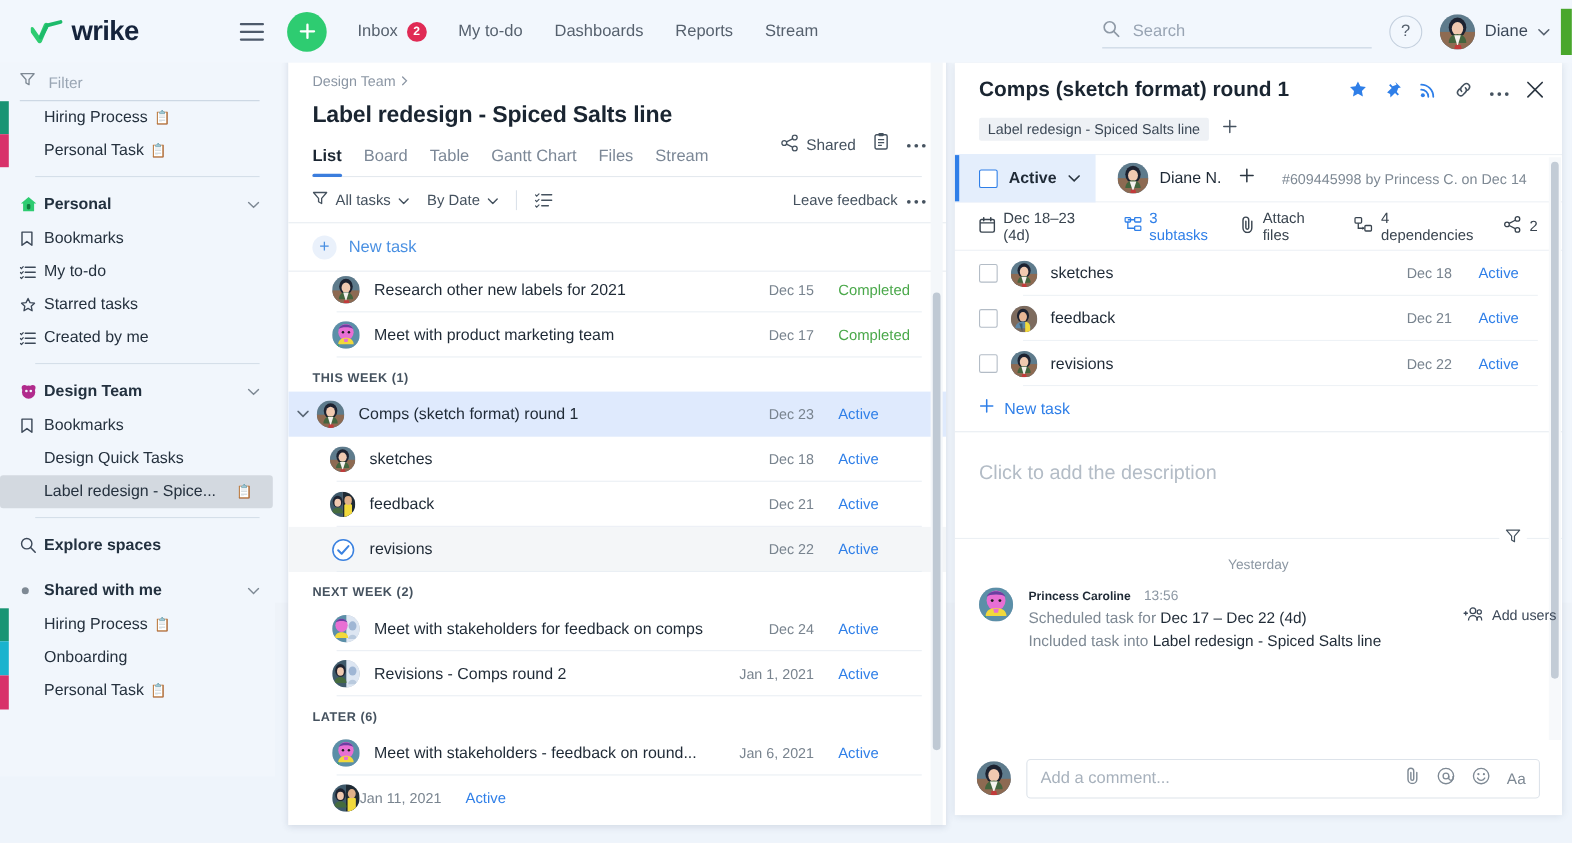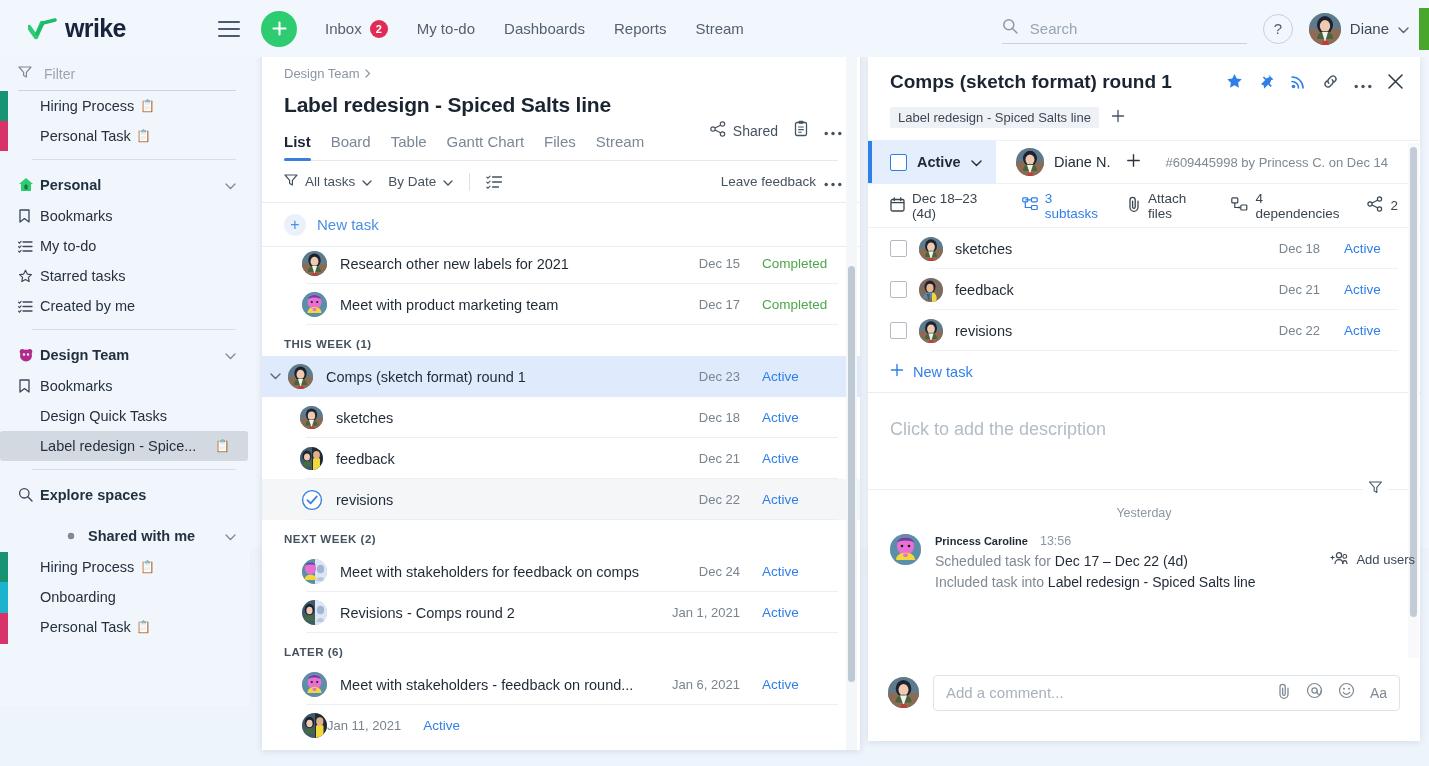--- a/index.html
+++ b/index.html
@@ -180,21 +180,21 @@
   .r-filter-ico { position:absolute; right:32px; top:-9px; background:#fff; padding:0 5px; }
   .r-daymark { text-align:center; font-size:12.5px; color:#8c97a3; margin-top:16px; }
   .r-activity { display:flex; gap:14px; padding: 14px 22px 0 22px; }
   .r-act-body { flex:1; }
   .r-act-head { display:flex; align-items:baseline; gap:12px; }
   .r-act-name { font-size:11px; font-weight:bold; color:#1f2a36; }
   .r-act-time { font-size:12.5px; color:#8c97a3; }
   .r-act-line { font-size:14px; color:#7e8994; margin-top:5px; }
   .r-act-line b { color:#1f2a36; font-weight:normal; }
   .r-commentbar {
-    position:absolute; left:0; right:0; bottom:15px; height:68px; background:#fff;
+    position:absolute; left:0; right:0; bottom:0; height:68px; background:#fff;
     display:flex; align-items:center; padding: 0 20px; gap:14px; border-top:1px solid #fff;
   }
   .r-commentbox {
     flex:1; height:36px; border:1px solid #dde3ea; border-radius:4px;
     display:flex; align-items:center; padding: 0 12px; gap:0;
   }
   .r-commentbox input {
     flex:1; border:none; outline:none; font-size:15px; color:#333;
     font-family:"Liberation Sans", sans-serif; background:transparent;
   }
@@ -398,21 +398,21 @@
     <div class="sb-group-head">
       <span class="ghost">
         <svg width="15" height="15" viewBox="0 0 15 15">
             <circle cx="6.3" cy="6.3" r="4.7" stroke="#3c4858" stroke-width="1.3" fill="none"></circle>
             <path d="M9.8 9.8L14 14" stroke="#3c4858" stroke-width="1.4" stroke-linecap="round"></path>
           </svg>
       </span>
       <span class="lbl">Explore spaces</span>
     </div>
 
-    <div class="sb-group-head" style="margin-top:8px;margin-left:48px;">
+    <div class="sb-group-head" style="margin-top:8px;">
       <span class="ghost">
         <svg width="10" height="10" viewBox="0 0 10 10">
             <circle cx="5" cy="5" r="3.2" fill="#7e8994"></circle>
           </svg>
       </span>
       <span class="lbl">Shared with me</span>
       <span>
         <svg width="11" height="7" viewBox="0 0 11 7">
             <path d="M1 1l4.5 4.5L10 1" stroke="#7e8994" stroke-width="1.3" fill="none" stroke-linecap="round"></path>
           </svg>

